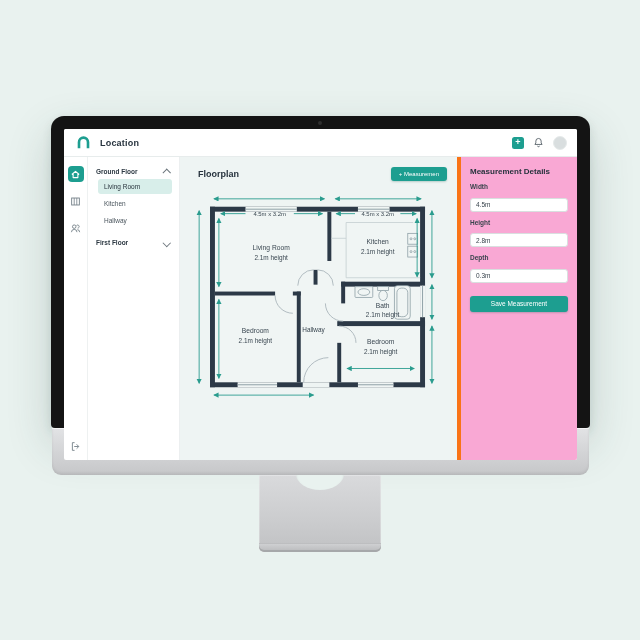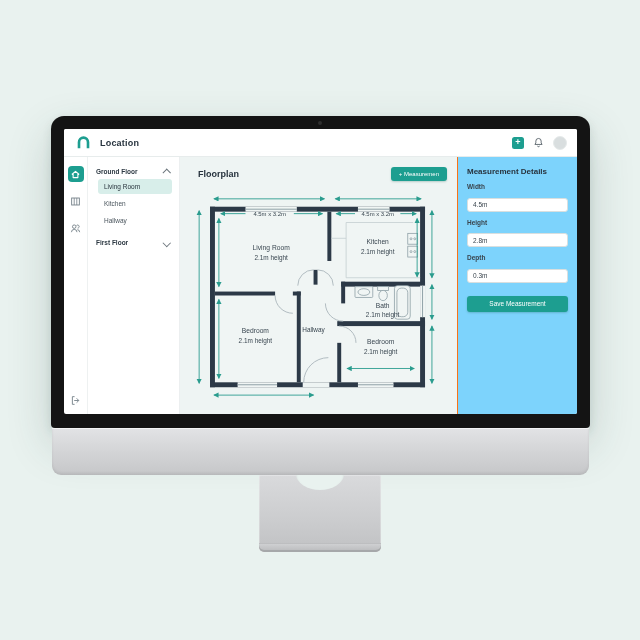--- a/index.html
+++ b/index.html
@@ -38,21 +38,21 @@
   .stand-foot{
     position:absolute;left:0;bottom:0;width:100%;height:8px;
     background:linear-gradient(180deg,#cfd0d2,#b8b9bb);
     border-top:1px solid #bdbec0;
     box-shadow:inset 0 -2px 0 #a6a8aa;
     border-radius:0 0 5px 5px;
   }
 
   
   .screen{
-    position:absolute;left:64px;top:129px;width:513px;height:285px;
+    position:absolute;left:64px;top:129px;width:513px;height:331px;
     background:#ffffff;border-radius:2px;overflow:hidden;
     display:flex;flex-direction:column;color:#2c3944;
   }
   .app-header{
     height:27px;flex:0 0 27px;display:flex;align-items:center;
     padding:0 10px;border-bottom:1px solid #e7ecec;background:#fff;
   }
   .logo{display:flex;align-items:center;margin-left:2px;}
   .app-title{font-size:9px;font-weight:bold;margin-left:9px;letter-spacing:.2px;color:#27333e;}
   .hspacer{flex:1;}
@@ -95,21 +95,21 @@
   .main-head{display:flex;align-items:center;justify-content:space-between;height:17px;}
   .main-title{font-size:9px;font-weight:bold;color:#27333e;padding-left:8px;}
   .measure-btn{
     background:#1d9e90;color:#fff;font-size:6px;padding:4px 8px;border-radius:3px;
     cursor:pointer;box-shadow:0 1px 2px rgba(20,90,80,.25);white-space:nowrap;
   }
   .canvas{margin-top:5px;}
 
   
   .details{
-    width:120px;flex:0 0 120px;border-left:1px solid #f97316;background:#7dd3fc;
+    width:120px;flex:0 0 120px;border-left:4px solid #f97316;background:#f9a8d4;
     padding:10px 9px;box-sizing:border-box;
   }
   .details-title{font-size:8px;font-weight:bold;color:#27333e;margin-bottom:6px;}
   .field-label{font-size:6.5px;font-weight:bold;color:#39444d;margin:7px 0 3px;}
   .field-input{
     width:100%;height:14px;border:1px solid #d9dfdf;border-radius:3px;background:#fff;
     font-size:6.5px;color:#39444d;padding:0 5px;box-sizing:border-box;
     font-family:"Liberation Sans",sans-serif;outline:none;
   }
   .save-btn{

